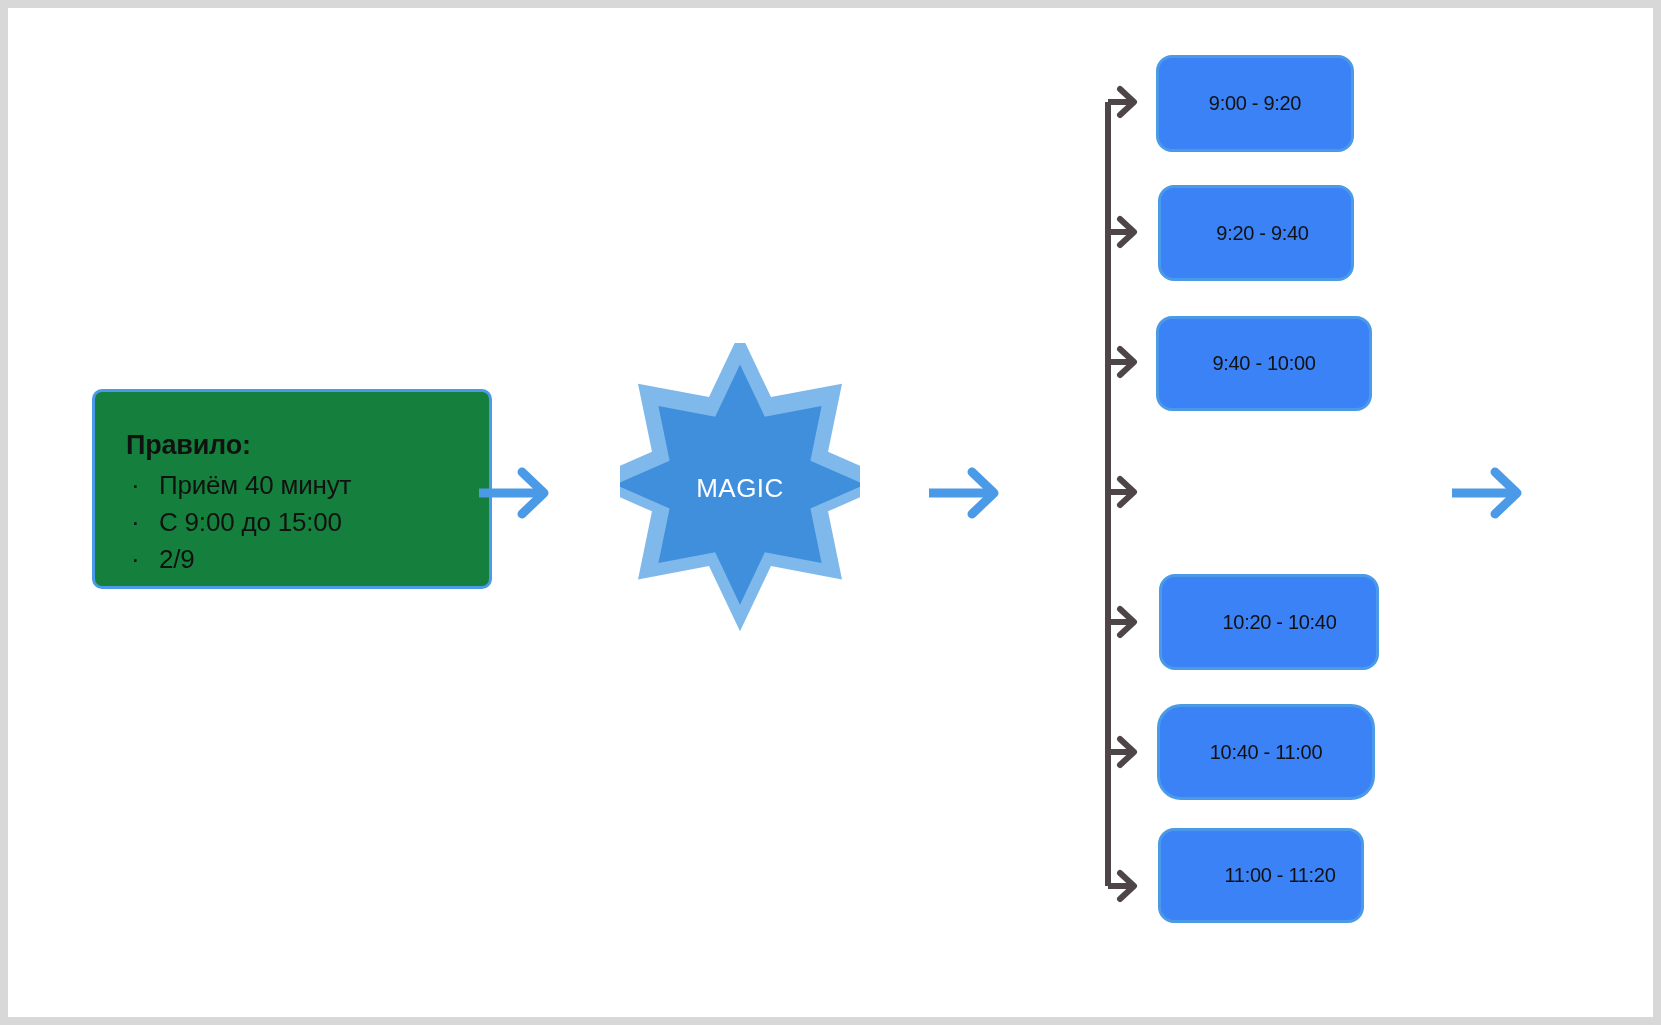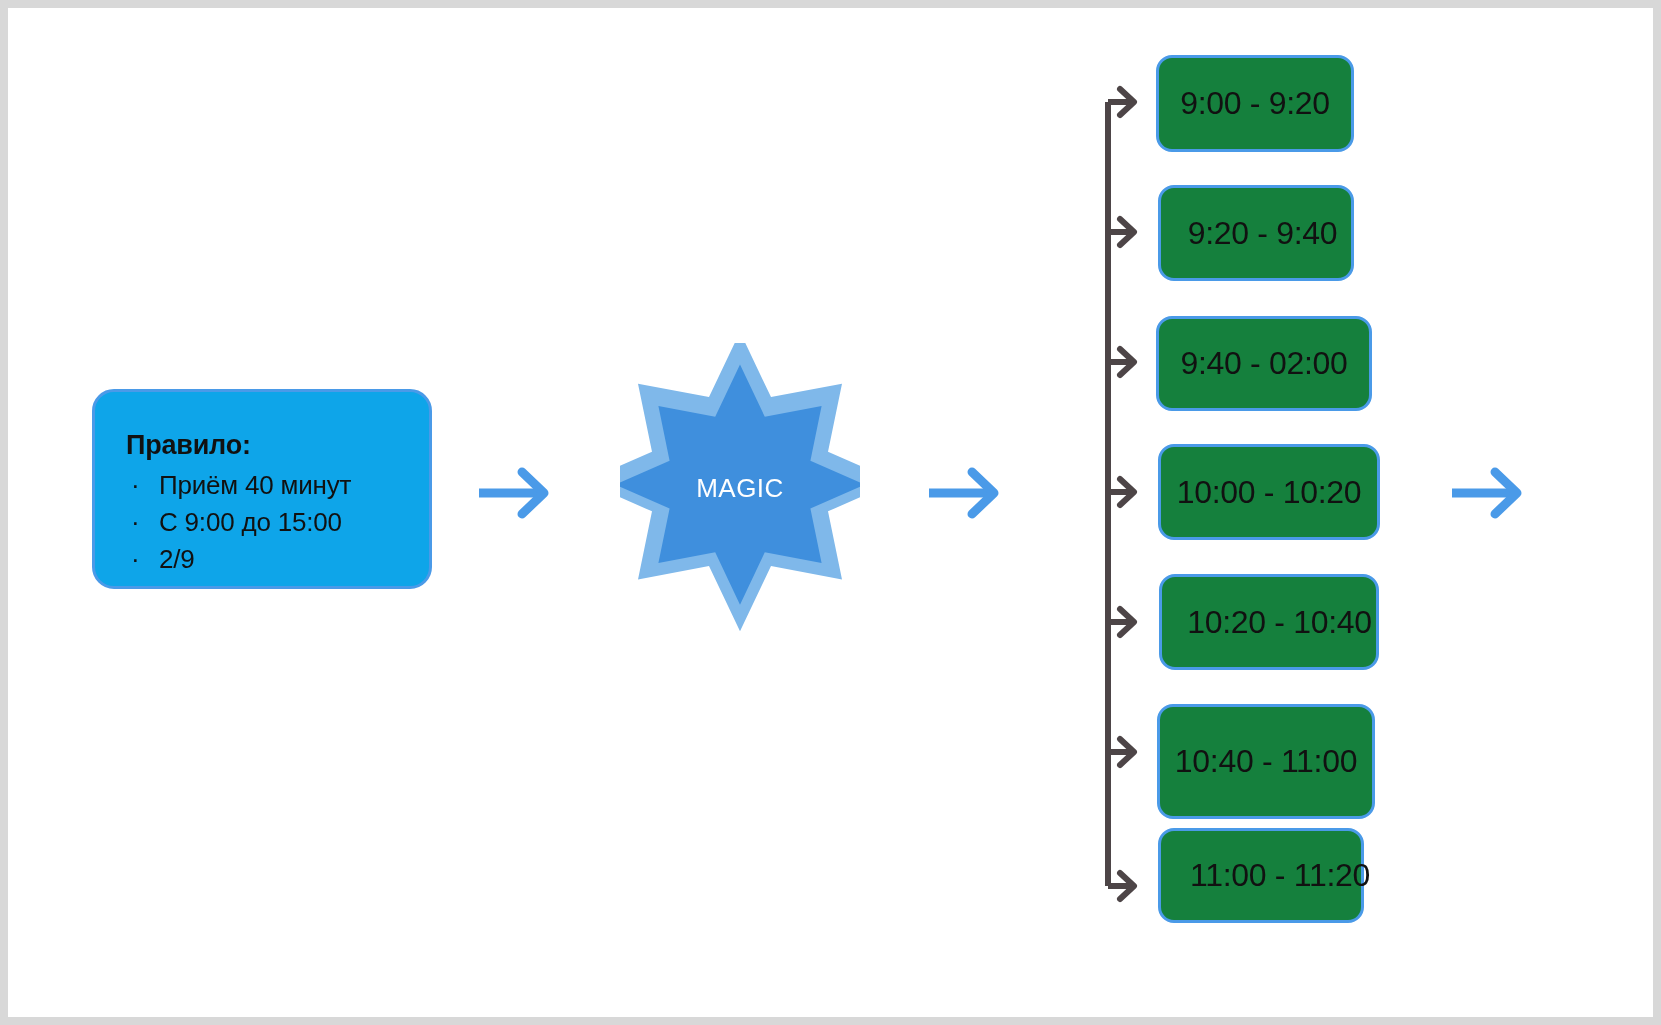--- a/index.html
+++ b/index.html
@@ -20,26 +20,26 @@
     width: 1645px;
     height: 1009px;
     background: #ffffff;
   }
 
   
   #rule-card {
     position: absolute;
     left: 84px;
     top: 381px;
-    width: 340px;
+    width: 400px;
     height: 200px;
     box-sizing: border-box;
-    background: #0ea5e9;
+    background: #15803d;
     border: 3px solid #4a9ae8;
-    border-radius: 22px;
+    border-radius: 10px;
   }
   #rule-card .rule-title {
     position: absolute;
     left: 31px;
     top: 38px;
     font-size: 27px;
     font-weight: bold;
     color: #111111;
     letter-spacing: -0.2px;
   }
@@ -104,27 +104,27 @@
     left: 1030px;
     top: 70px;
     width: 120px;
     height: 830px;
   }
 
   
   .slot {
     position: absolute;
     box-sizing: border-box;
-    background: #15803d;
+    background: #3b82f6;
     border: 3px solid #4a9ae8;
     border-radius: 16px;
     display: flex;
     align-items: center;
     justify-content: center;
-    font-size: 32px;
+    font-size: 20px;
     color: #111111;
     letter-spacing: -0.3px;
     white-space: nowrap;
   }
 </style>
 </head>
 <body>
 
 <div id="canvas">
 
@@ -200,32 +200,29 @@
 
   <div class="slot" style="left:1148px; top:47px;  width:198px; height:97px;">
     <span>9:00 - 9:20</span>
   </div>
 
   <div class="slot" style="left:1150px; top:177px; width:196px; height:96px;padding-left:13px;">
     <span>9:20 - 9:40</span>
   </div>
 
   <div class="slot" style="left:1148px; top:308px; width:216px; height:95px;">
-    <span>9:40 - 02:00</span>
-  </div>
-
-  <div class="slot" style="left:1150px; top:436px; width:222px; height:96px;">
-    <span>10:00 - 10:20</span>
-  </div>
+    <span>9:40 - 10:00</span>
+  </div>
+
 
   <div class="slot" style="left:1151px; top:566px; width:220px; height:96px;padding-left:21px;">
     <span>10:20 - 10:40</span>
   </div>
 
-  <div class="slot" style="left:1149px; top:696px; width:218px; height:115px;">
+  <div class="slot" style="left:1149px; top:696px; width:218px; height:96px;border-radius:24px;">
     <span>10:40 - 11:00</span>
   </div>
 
   <div class="slot" style="left:1150px; top:820px; width:206px; height:95px;padding-left:38px;">
     <span>11:00 - 11:20</span>
   </div>
 
   <svg class="blue-arrow" style="left:1440px; top:452px;" width="80" height="66" viewBox="0 0 80 66">
     <g fill="none" stroke="#4a9ae8" stroke-width="9" stroke-linecap="butt">
       <line x1="4" y1="33" x2="64" y2="33"></line>

